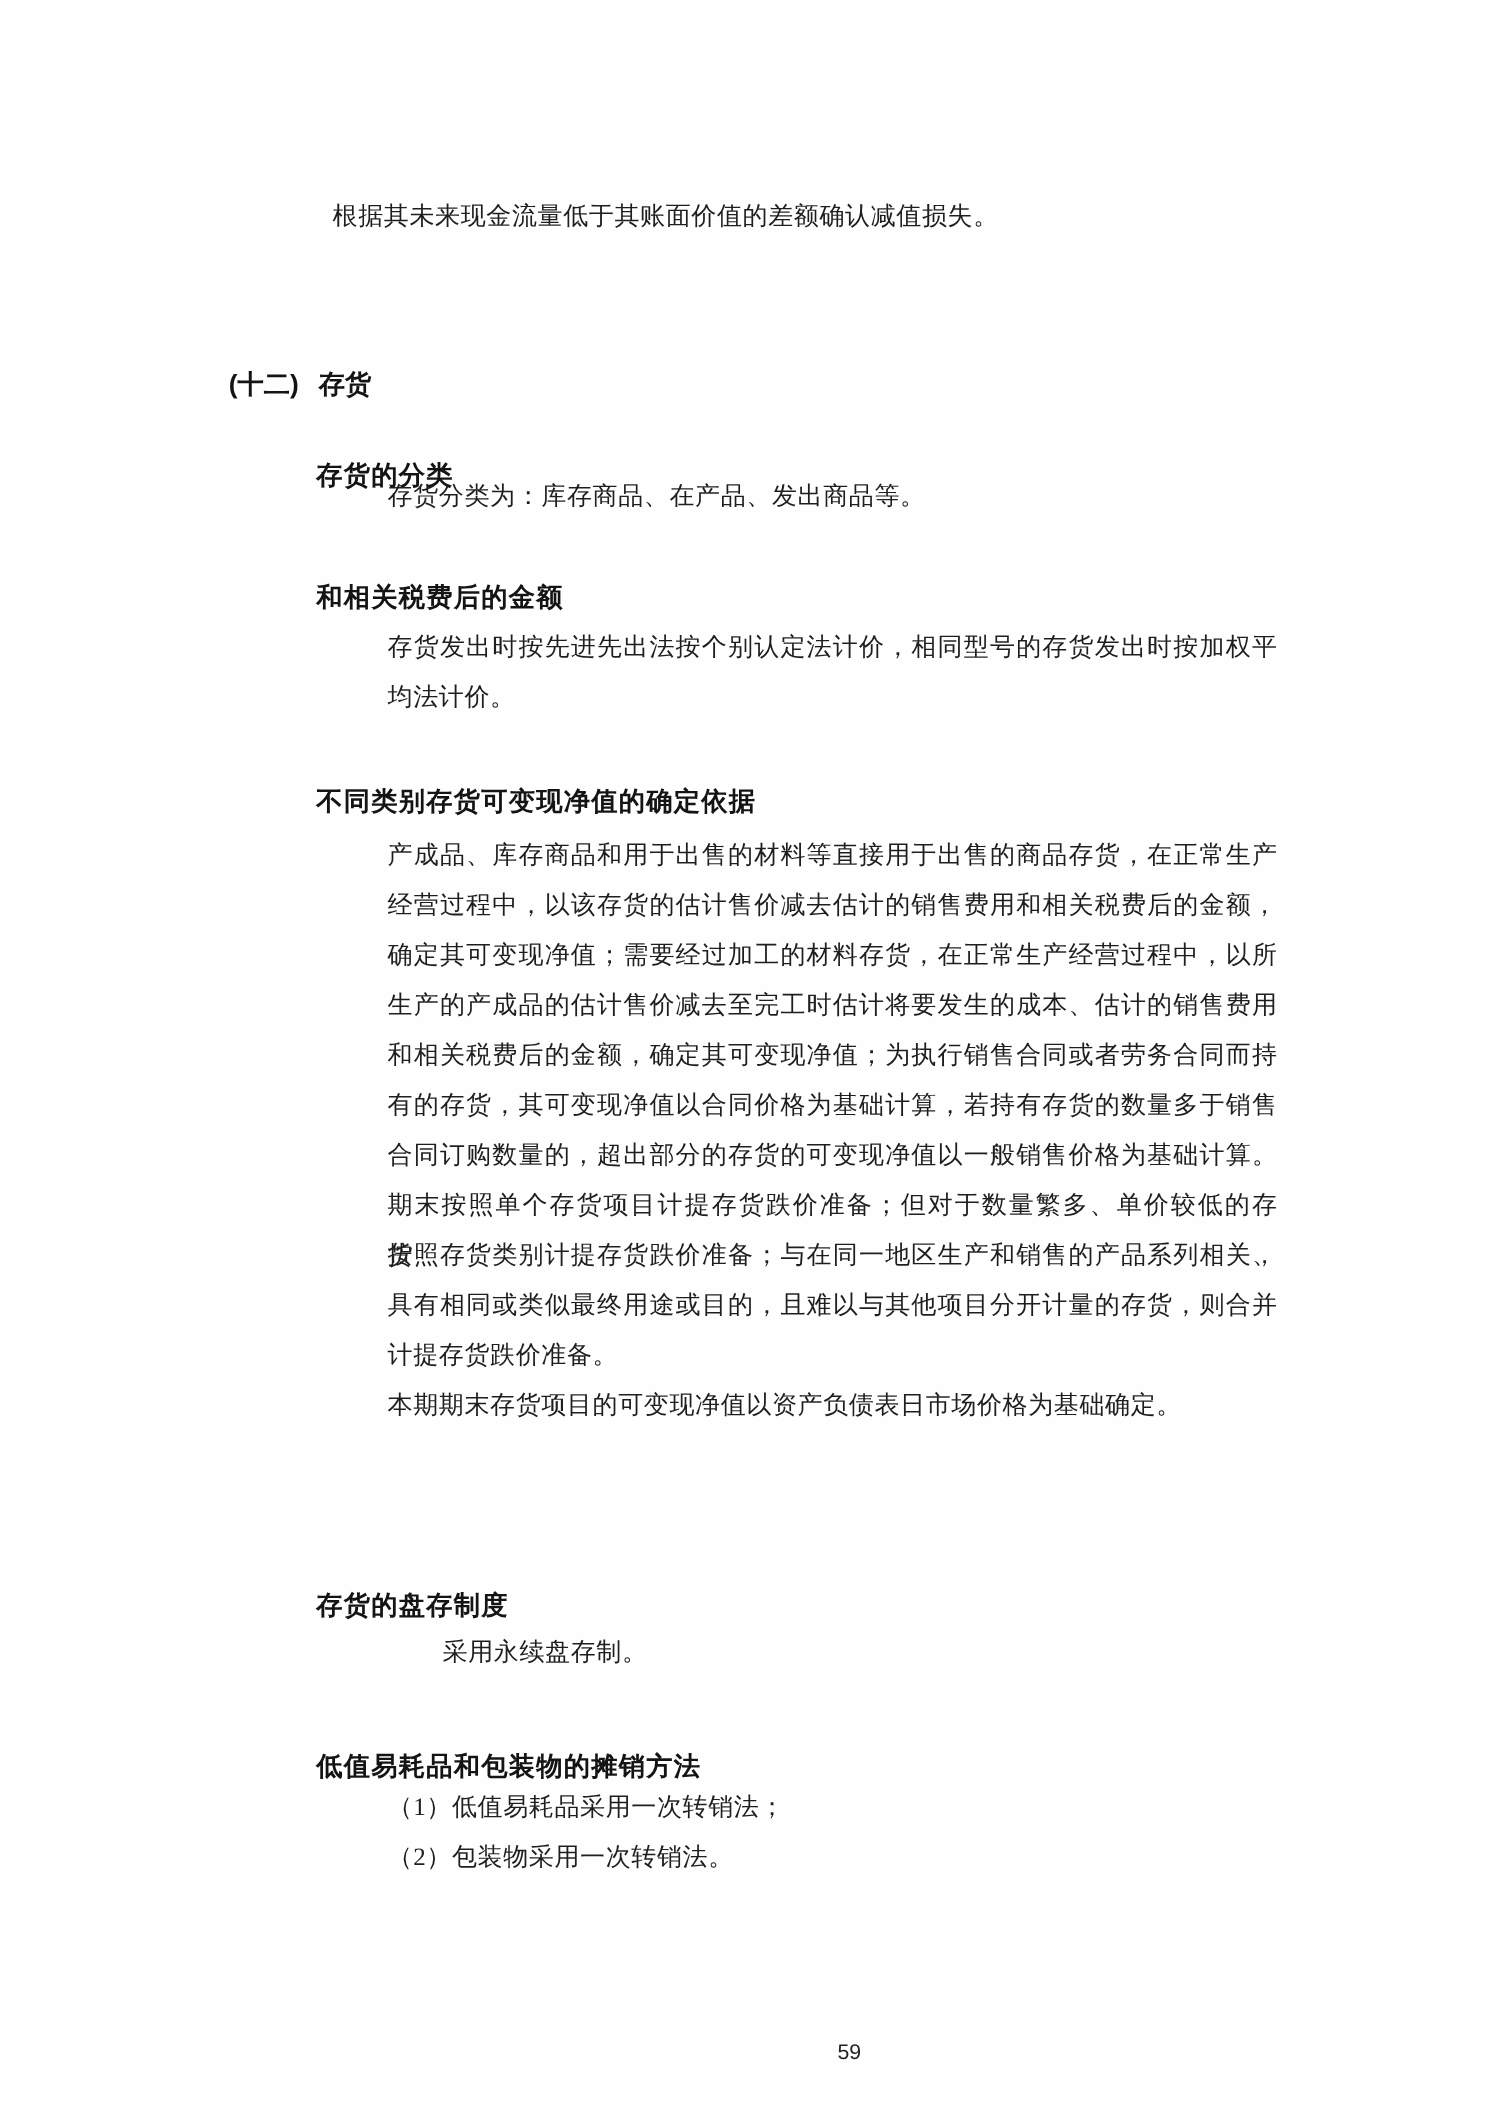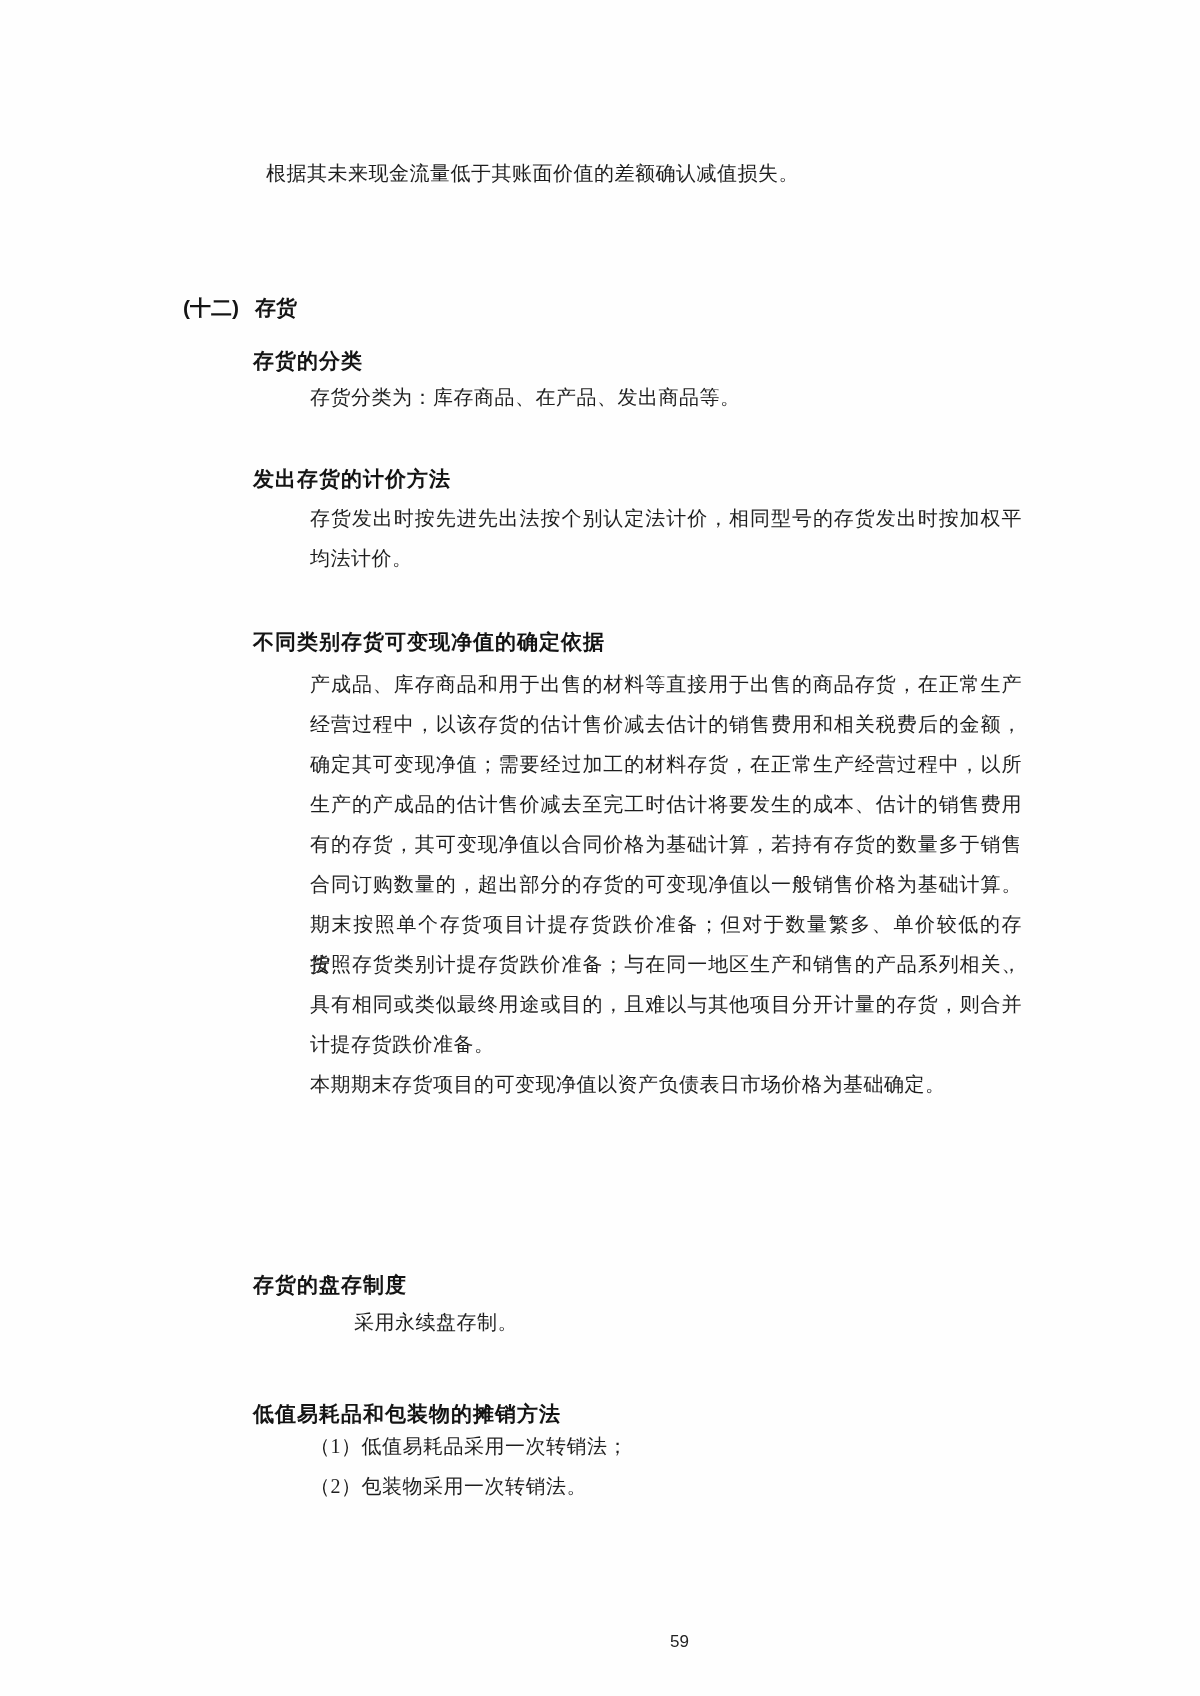--- a/index.html
+++ b/index.html
@@ -66,38 +66,39 @@
 
   <div class="block intro-block" style="left:266px; top:152px; width:752px;">
     <div class="ln">根据其未来现金流量低于其账面价值的差额确认减值损失。</div>
   </div>
 
   <div class="block" style="left:0; top:295px; width:1200px; height:26px;">
     <span class="sec-index">(十二)</span>
     <span class="sec-title">存货</span>
   </div>
 
-  <div class="hd" style="left:253px; top:348px;">存货的分类</div>
+  <div class="hd" style="left:253px; top:368px;">存货的分类</div>
   <div class="block" style="left:310px; top:377px; width:712px;">
     <div class="ln">存货分类为：库存商品、在产品、发出商品等。</div>
   </div>
 
-  <div class="hd" style="left:253px; top:466px;">发出存货的计价方法</div>
+  <div class="hd" style="left:253px; top:466px;">和相关税费后的金额</div>
   <div class="block" style="left:310px; top:498px; width:712px;">
     <div class="ln fill">存货发出时按先进先出法按个别认定法计价，相同型号的存货发出时按加权平</div>
     <div class="ln">均法计价。</div>
   </div>
 
   <div class="hd" style="left:253px; top:629px;">不同类别存货可变现净值的确定依据</div>
   <div class="block" style="left:310px; top:664px; width:712px;">
     <div>
       <div class="ln fill">产成品、库存商品和用于出售的材料等直接用于出售的商品存货，在正常生产</div>
       <div class="ln fill">经营过程中，以该存货的估计售价减去估计的销售费用和相关税费后的金额，</div>
       <div class="ln fill">确定其可变现净值；需要经过加工的材料存货，在正常生产经营过程中，以所</div>
       <div class="ln fill">生产的产成品的估计售价减去至完工时估计将要发生的成本、估计的销售费用</div>
+      <div class="ln fill">和相关税费后的金额，确定其可变现净值；为执行销售合同或者劳务合同而持</div>
       <div class="ln fill">有的存货，其可变现净值以合同价格为基础计算，若持有存货的数量多于销售</div>
       <div class="ln fill">合同订购数量的，超出部分的存货的可变现净值以一般销售价格为基础计算。</div>
       <div class="ln fill">期末按照单个存货项目计提存货跌价准备；但对于数量繁多、单价较低的存货，</div>
       <div class="ln fill">按照存货类别计提存货跌价准备；与在同一地区生产和销售的产品系列相关、</div>
       <div class="ln fill">具有相同或类似最终用途或目的，且难以与其他项目分开计量的存货，则合并</div>
       <div class="ln">计提存货跌价准备。</div>
     </div>
     <div>
       <div class="ln">本期期末存货项目的可变现净值以资产负债表日市场价格为基础确定。</div>
     </div>

